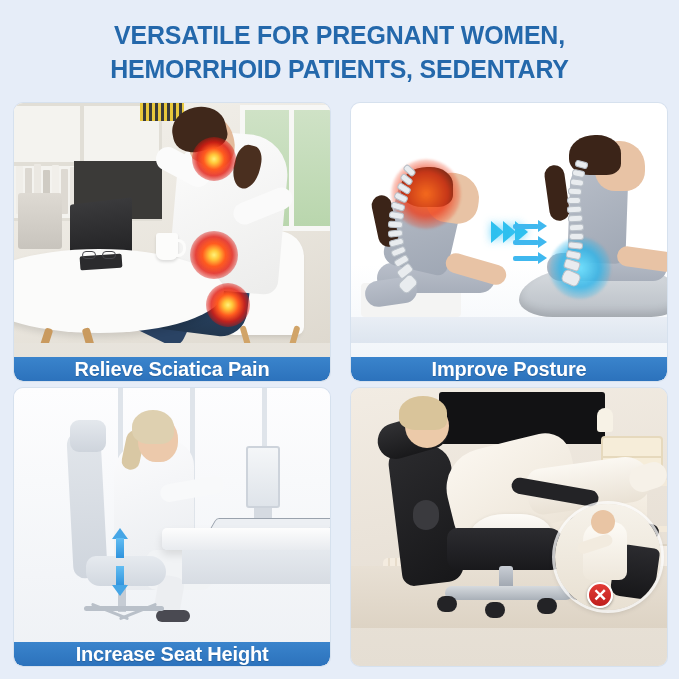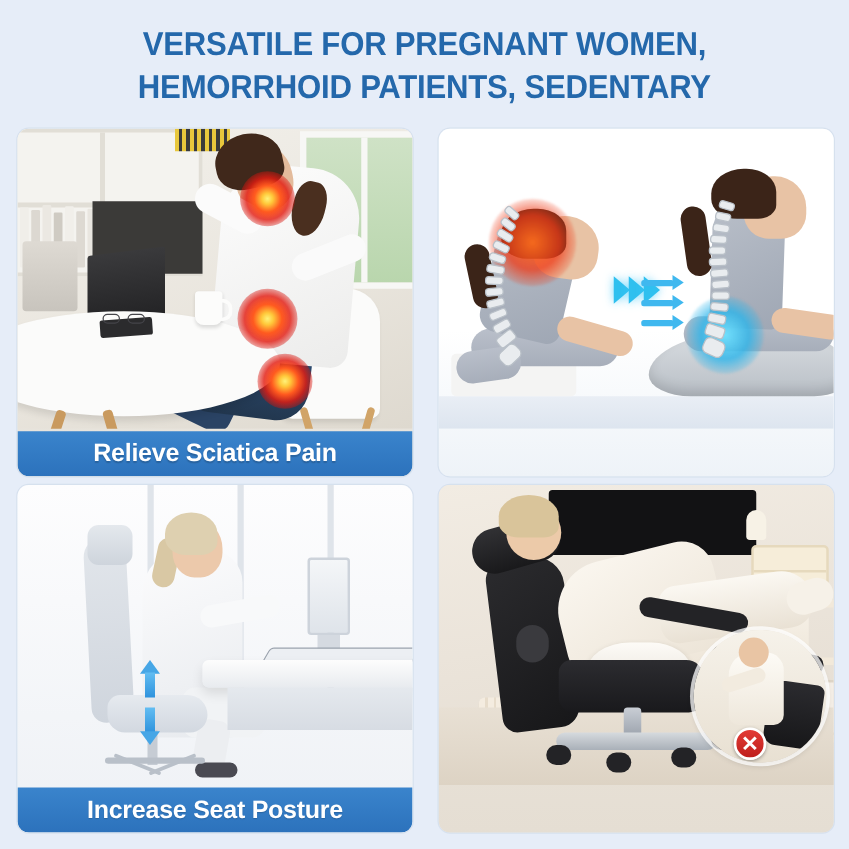--- a/index.html
+++ b/index.html
@@ -48,21 +48,21 @@
   }
   .scene {
     position: absolute;
     left: 0; top: 0; right: 0;
     height: 240px;
     overflow: hidden;
   }
   .caption {
     position: absolute;
     left: 0; right: 0; bottom: 0;
-    height: 36px;
+    height: 24px;
     background: linear-gradient(#3a84cc, #2c72bc);
     color: #ffffff;
     font-weight: bold;
     font-size: 20px;
     display: flex;
     align-items: center;
     justify-content: center;
     letter-spacing: -0.2px;
     border-radius: 0 0 9px 9px;
     text-shadow: 0 1px 1px rgba(0,0,0,0.18);
@@ -393,20 +393,21 @@
           <div class="vert" style="left:5px;  top:101px;width:16px; height:10px;transform:rotate(18deg);"></div>
           <div class="vert" style="left:3px;  top:112px;width:18px; height:14px;transform:rotate(24deg); border-radius:5px;"></div>
         </div>
         <div>
           <div class="bluearrow" style="left:-8px; bottom:88px; width:26px;"></div>
           <div class="bluearrow" style="left:-8px; bottom:72px; width:26px;"></div>
           <div class="bluearrow" style="left:-8px; bottom:56px; width:26px;"></div>
         </div>
       </div>
     </div>
+    <div class="caption">Improve Posture</div>
   </div>
 
   <div class="panel p3">
     <div class="scene">
       <div class="p3-blind" style="left:104px;"></div>
       <div class="p3-blind" style="left:176px;"></div>
       <div class="p3-blind" style="left:248px;"></div>
 
       <div class="p3-chairback"></div>
       <div class="p3-headrest"></div>
@@ -434,21 +435,21 @@
 
       <div class="uparrow" style="left:98px; top:140px; height:30px;">
         <div class="arrow-head" style="top:0; border-bottom:11px solid #46a6e6;"></div>
         <div class="arrow-shaft" style="top:10px; height:20px;"></div>
       </div>
       <div class="dnarrow" style="left:98px; top:178px; height:30px;">
         <div class="arrow-shaft" style="top:0; height:20px;"></div>
         <div class="arrow-head" style="top:19px; border-top:11px solid #46a6e6;"></div>
       </div>
     </div>
-    <div class="caption">Increase Seat Posture</div>
+    <div class="caption">Increase Seat Height</div>
   </div>
 
   <div class="panel p4">
     <div class="scene">
       <div class="p4-wall"></div>
       <div class="p4-tv"></div>
       <div class="p4-lamp"></div>
       <div class="p4-cab"></div>
 
       <div class="p4-shelf"></div>

